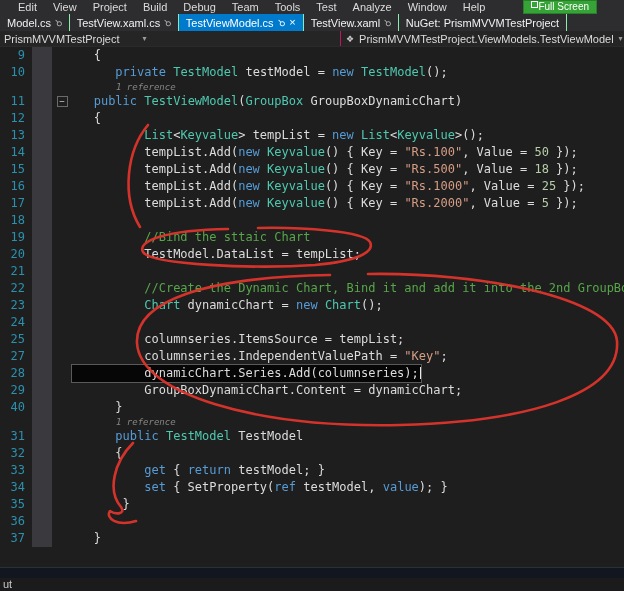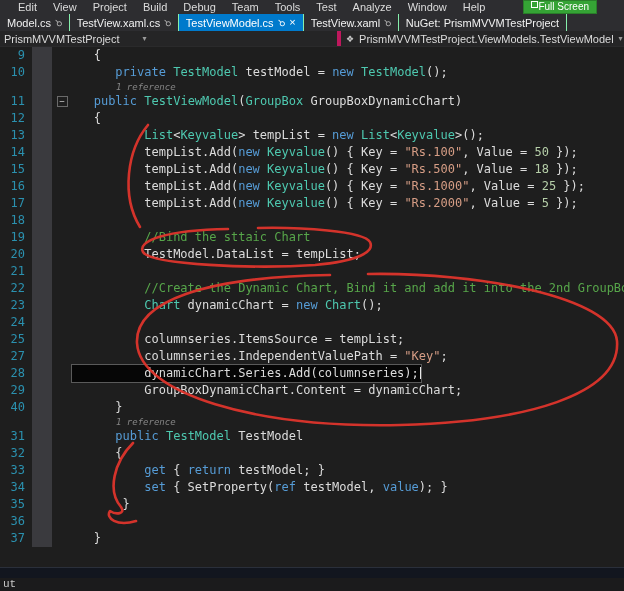--- a/index.html
+++ b/index.html
@@ -36,21 +36,21 @@
   .pin { display:inline-block; transform:rotate(135deg); font-size:9px; color:#b8b8b8; line-height:9px; }
   .tab.active .pin { color:#fff; }
   .close { font-size:11px; line-height:11px; color:#fff; margin-left:1px; }
 
   
   .navbar {
     height:16px; background:#252526; border-bottom:1px solid #2a2a2b;
     display:flex; align-items:center; font-size:11px; color:#dcdcdc; position:relative;
   }
   .nav-left { padding-left:4px; width:341px; display:flex; align-items:center; gap:23px;
-    border-right:4px solid #be185d; height:100%; }
+    border-right:1px solid #be185d; height:100%; }
   .nav-right { display:flex; align-items:center; gap:5px; padding-left:5px; }
   .chev { font-size:8px; color:#9a9a9a; }
   .class-icon { font-size:9px; color:#c8c8c8; }
 
   
   .editor { flex:1; background:var(--editor_bg,#1e1e1e); overflow:hidden; position:relative;
     font-family:"DejaVu Sans Mono", monospace; font-size:12px; }
   .row { display:flex; height:17px; line-height:17px; }
   .row.lens { height:12px; line-height:12px; }
   .ln { width:32px; flex:none; text-align:right; padding-right:7px; color:var(--linenum,#2b91af); }
@@ -68,21 +68,21 @@
   .tk-kw  { color:var(--keyword,#569cd6); }
   .tk-type{ color:var(--type,#4ec9b0); }
   .tk-str { color:var(--string,#d69d85); }
   .tk-com { color:var(--comment,#57a64a); }
   .tk-num { color:var(--number,#b5cea8); }
   .tk-txt { color:#dcdcdc; }
 
   
   .panel-strip { height:11px; background:#12161f; border-top:1px solid #2a2f3a; }
   .statusbar { height:13px; background:#1b1b1c; color:#c8c8c8; font-size:11px;
-    line-height:13px; padding-left:3px;font-family:Liberation Mono, monospace; }
+    line-height:13px; padding-left:3px; }
 
   
   .anno-overlay { position:absolute; left:0; top:0; width:624px; height:591px;
     pointer-events:none; z-index:10; }
   .anno { stroke:var(--annotation,#de352c); stroke-width:2.6; fill:none;
     stroke-linecap:round; stroke-linejoin:round; opacity:.95; }
 </style>
 </head>
 <body>
 

